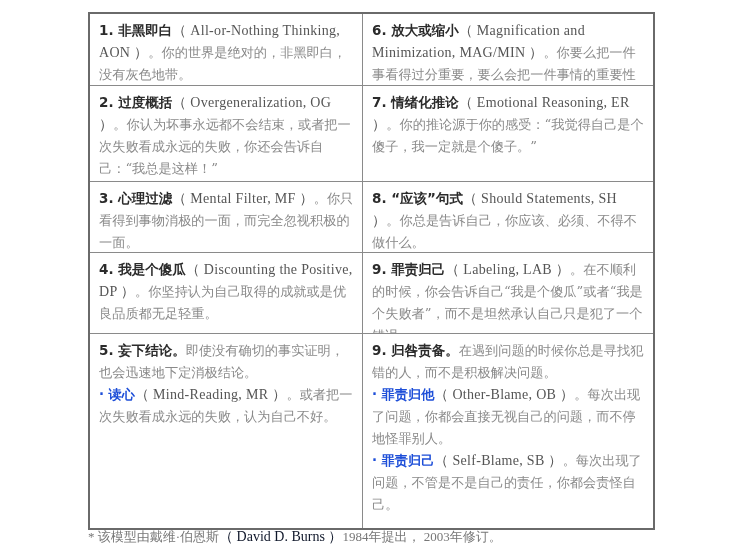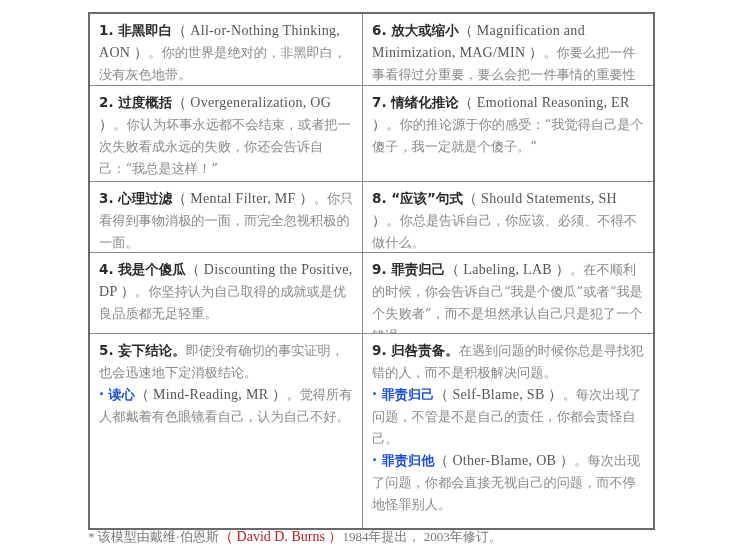--- a/index.html
+++ b/index.html
@@ -12,21 +12,21 @@
   .cell { box-sizing:border-box; padding:5px 8px 4px 9px; font-size:13.2px; line-height:22px;
           color:#8a8a8a; border-bottom:1.5px solid #8a8a8a; overflow:hidden; }
   .cell.left { border-right:1.5px solid #8a8a8a; }
   .cell.last { border-bottom:none; }
   .title { color:#2b2b2b; font-weight:bold; font-family:"DejaVu Sans","Liberation Sans",sans-serif; font-size:13.5px; }
   .en { color:#555; font-family:"Liberation Serif","DejaVu Serif",serif; font-size:14px; letter-spacing:0.3px; }
   .sub { display:block; }
   .bullet-title { color:#1d4ed8; font-weight:bold; font-family:"DejaVu Sans","Liberation Sans",sans-serif; }
   .footnote { position:absolute; left:88px; top:528px; font-size:13px; color:#777; white-space:nowrap;
               font-family:"Liberation Serif","DejaVu Serif",serif; }
-  .fn-en { color:#b91c1c; font-size:14px; }
+  .fn-en { color:#0f172a; font-size:14px; }
 </style>
 </head>
 <body>
 
 <div class="table">
 
   <div class="cell left">
     <span class="title"><span>1.</span> <span>非黑即白</span></span><span class="en">（ All-or-Nothing Thinking, AON ）</span><span>。你的世界是绝对的，非黑即白，没有灰色地带。</span>
   </div>
   <div class="cell">
@@ -49,24 +49,24 @@
 
   <div class="cell left">
     <span class="title"><span>4.</span> <span>我是个傻瓜</span></span><span class="en">（ Discounting the Positive, DP ）</span><span>。你坚持认为自己取得的成就或是优良品质都无足轻重。</span>
   </div>
   <div class="cell">
     <span class="title"><span>9.</span> <span>罪责归己</span></span><span class="en">（ Labeling, LAB ）</span><span>。在不顺利的时候，你会告诉自己“我是个傻瓜”或者“我是个失败者”，而不是坦然承认自己只是犯了一个错误。</span>
   </div>
 
   <div class="cell left last">
     <span class="title"><span>5.</span> <span>妄下结论。</span></span><span>即使没有确切的事实证明，也会迅速地下定消极结论。</span>
-    <span class="sub"><span class="bullet-title">· 读心</span><span class="en">（ Mind-Reading, MR ）</span><span>。觉得所有人都戴着有色眼镜看自己，认为自己不好。</span></span>
+    <span class="sub"><span class="bullet-title">· 读心</span><span class="en">（ Mind-Reading, MR ）</span><span>。或者把一次失败看成永远的失败，认为自己不好。</span></span>
   </div>
   <div class="cell last">
     <span class="title"><span>9.</span> <span>归咎责备。</span></span><span>在遇到问题的时候你总是寻找犯错的人，而不是积极解决问题。</span>
+    <span class="sub"><span class="bullet-title">· 罪责归他</span><span class="en">（ Other-Blame, OB ）</span><span>。每次出现了问题，你都会直接无视自己的问题，而不停地怪罪别人。</span></span>
     <span class="sub"><span class="bullet-title">· 罪责归己</span><span class="en">（ Self-Blame, SB ）</span><span>。每次出现了问题，不管是不是自己的责任，你都会责怪自己。</span></span>
-    <span class="sub"><span class="bullet-title">· 罪责归他</span><span class="en">（ Other-Blame, OB ）</span><span>。每次出现了问题，你都会直接无视自己的问题，而不停地怪罪别人。</span></span>
   </div>
 </div>
 
 <div class="footnote">
   <span>* 该模型由戴维·伯恩斯</span><span class="fn-en">（ David D. Burns ）</span><span>1984年提出， 2003年修订。</span>
 </div>
 
 </body></html>

